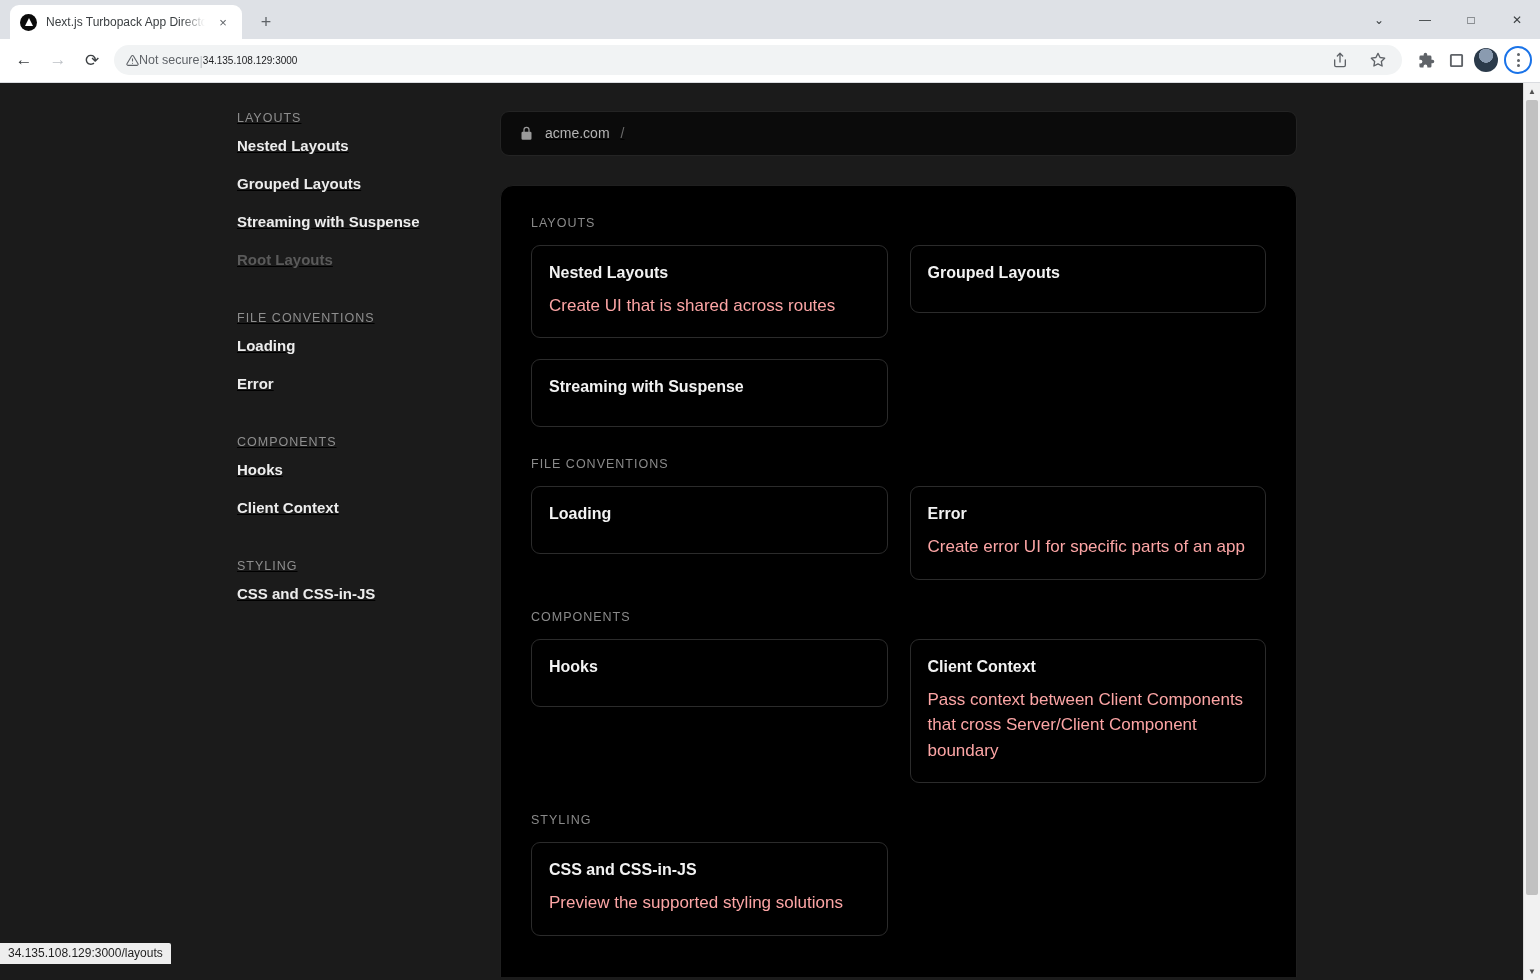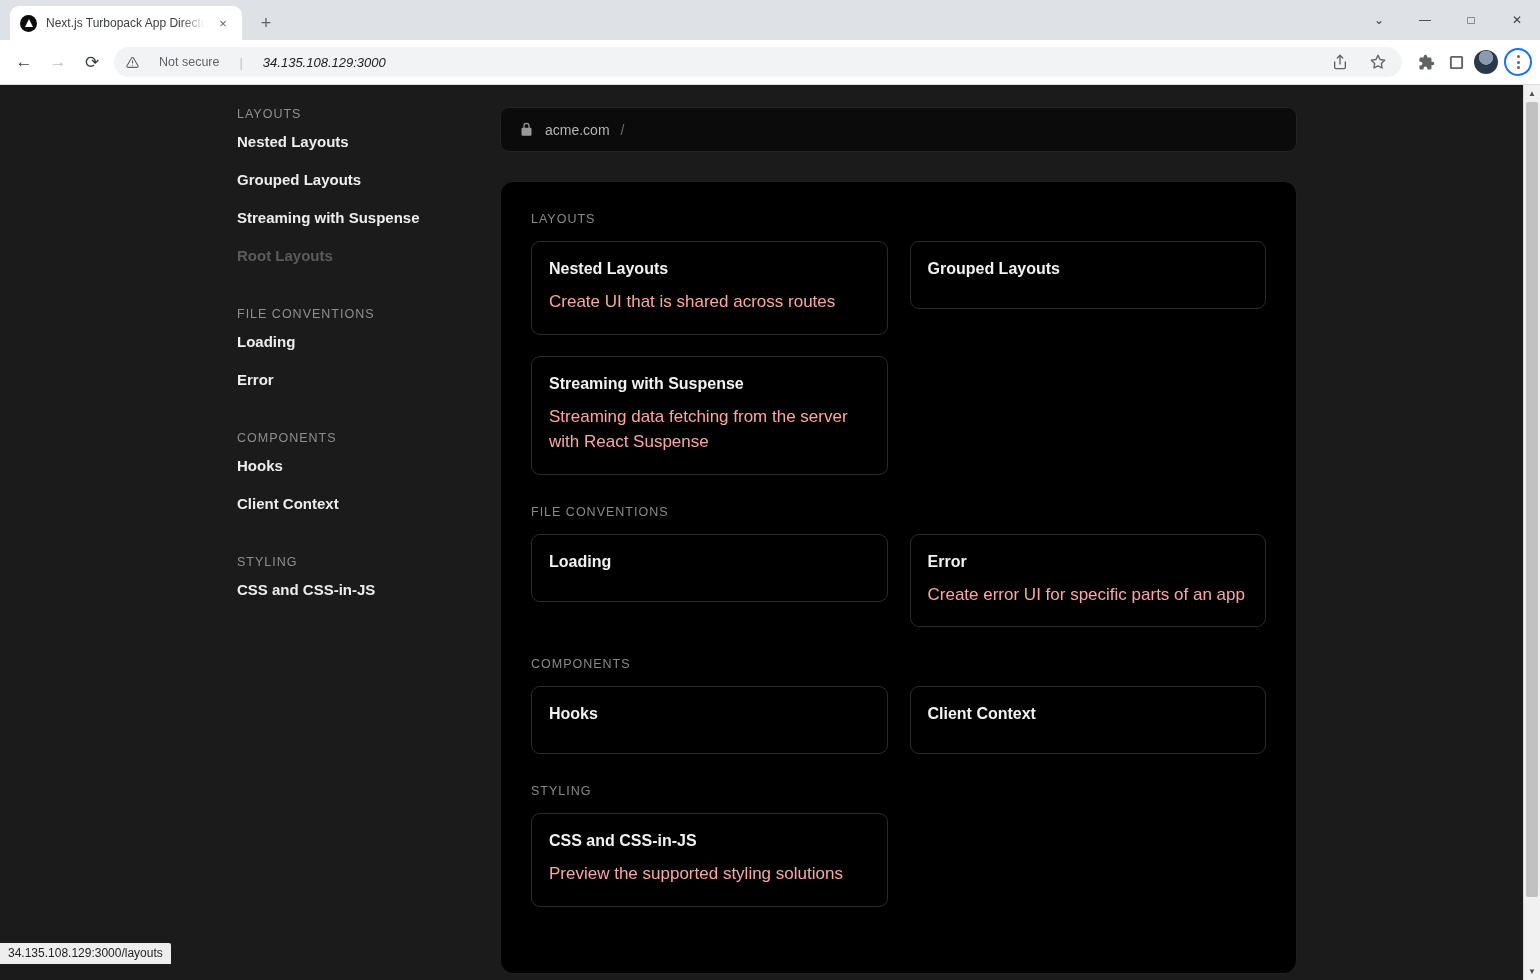--- a/index.html
+++ b/index.html
@@ -68,27 +68,27 @@
   }
   .navbtn {
     width: 32px; height: 32px; border-radius: 50%;
     display: flex; align-items: center; justify-content: center;
     color: #3c4043; font-size: 17px; cursor: pointer; flex: 0 0 auto;
   }
   .navbtn.disabled { color: #bdc1c6; }
   .omnibox {
     flex: 1 1 auto; height: 30px; background: #f1f3f4;
     border-radius: 16px; margin: 0 6px 0 4px;
-    display: flex; align-items: center; padding: 0 12px; gap: 20px;
+    display: flex; align-items: center; padding: 0 12px; gap: 0;
     font-size: 13px; color: #202124; cursor: text;
   }
   .warn-icon { color: #5f6368; font-size: 12px; display:flex; align-items:center; }
   .notsecure { color: #5f6368; font-size: 12.5px; }
   .omni-sep { color: #bdc1c6; }
-  .omni-url { color: #202124; font-size: 13px; font-style: italic; }
+  .omni-url { color: #202124; font-size: 10px; }
   .omni-actions { margin-left: auto; display: flex; align-items: center; gap: 14px; }
   .tb-icon { width: 24px; height: 24px; display:flex; align-items:center; justify-content:center; color:#5f6368; cursor:pointer; }
   .tb-right { display: flex; align-items: center; gap: 6px; padding-left: 4px; }
   .avatar {
     width: 24px; height: 24px; border-radius: 50%;
     background: radial-gradient(circle at 50% 32%, #8a9bb0 0 34%, #2b3a4a 36% 100%);
     cursor: pointer;
   }
   .menu-dots {
     width: 28px; height: 28px; border-radius: 50%;
@@ -98,21 +98,22 @@
   }
   .menu-dots i { width: 3px; height: 3px; border-radius: 50%; background: #5f6368; display:block; }
 
   
   .viewport {
     flex: 1 1 auto; position: relative; background: #1b1b1b;
     overflow: hidden; display: flex;
   }
   .page {
     flex: 1 1 auto; position: relative; display: flex;
-    padding: 22px 0 0 0;
+    padding: 28px 0 0 0;
+    text-decoration: underline;
   }
 
   
   .sidebar {
     width: 500px; flex: 0 0 500px;
     padding: 0 0 0 237px;
     display: flex; flex-direction: column;
   }
   .side-group-label {
     font-size: 12.5px; letter-spacing: 0.08em; color: #8f8f8f;
@@ -313,21 +314,20 @@
           <div class="grid">
             <div class="card">
               <div class="card-title">Nested Layouts</div>
               <div class="card-desc">Create UI that is shared across routes</div>
             </div>
             <div class="card">
               <div class="card-title">Grouped Layouts</div>
             </div>
             <div class="card">
               <div class="card-title">Streaming with Suspense</div>
-              <div class="card-desc">Streaming data fetching from the server with React Suspense</div>
             </div>
           </div>
 
           <div class="sec-label">FILE CONVENTIONS</div>
           <div class="grid">
             <div class="card">
               <div class="card-title">Loading</div>
             </div>
             <div class="card">
               <div class="card-title">Error</div>
@@ -335,20 +335,21 @@
             </div>
           </div>
 
           <div class="sec-label">COMPONENTS</div>
           <div class="grid">
             <div class="card">
               <div class="card-title">Hooks</div>
             </div>
             <div class="card">
               <div class="card-title">Client Context</div>
+              <div class="card-desc">Pass context between Client Components that cross Server/Client Component boundary</div>
             </div>
           </div>
 
           <div class="sec-label">STYLING</div>
           <div class="grid">
             <div class="card">
               <div class="card-title">CSS and CSS-in-JS</div>
               <div class="card-desc">Preview the supported styling solutions</div>
             </div>
           </div>

